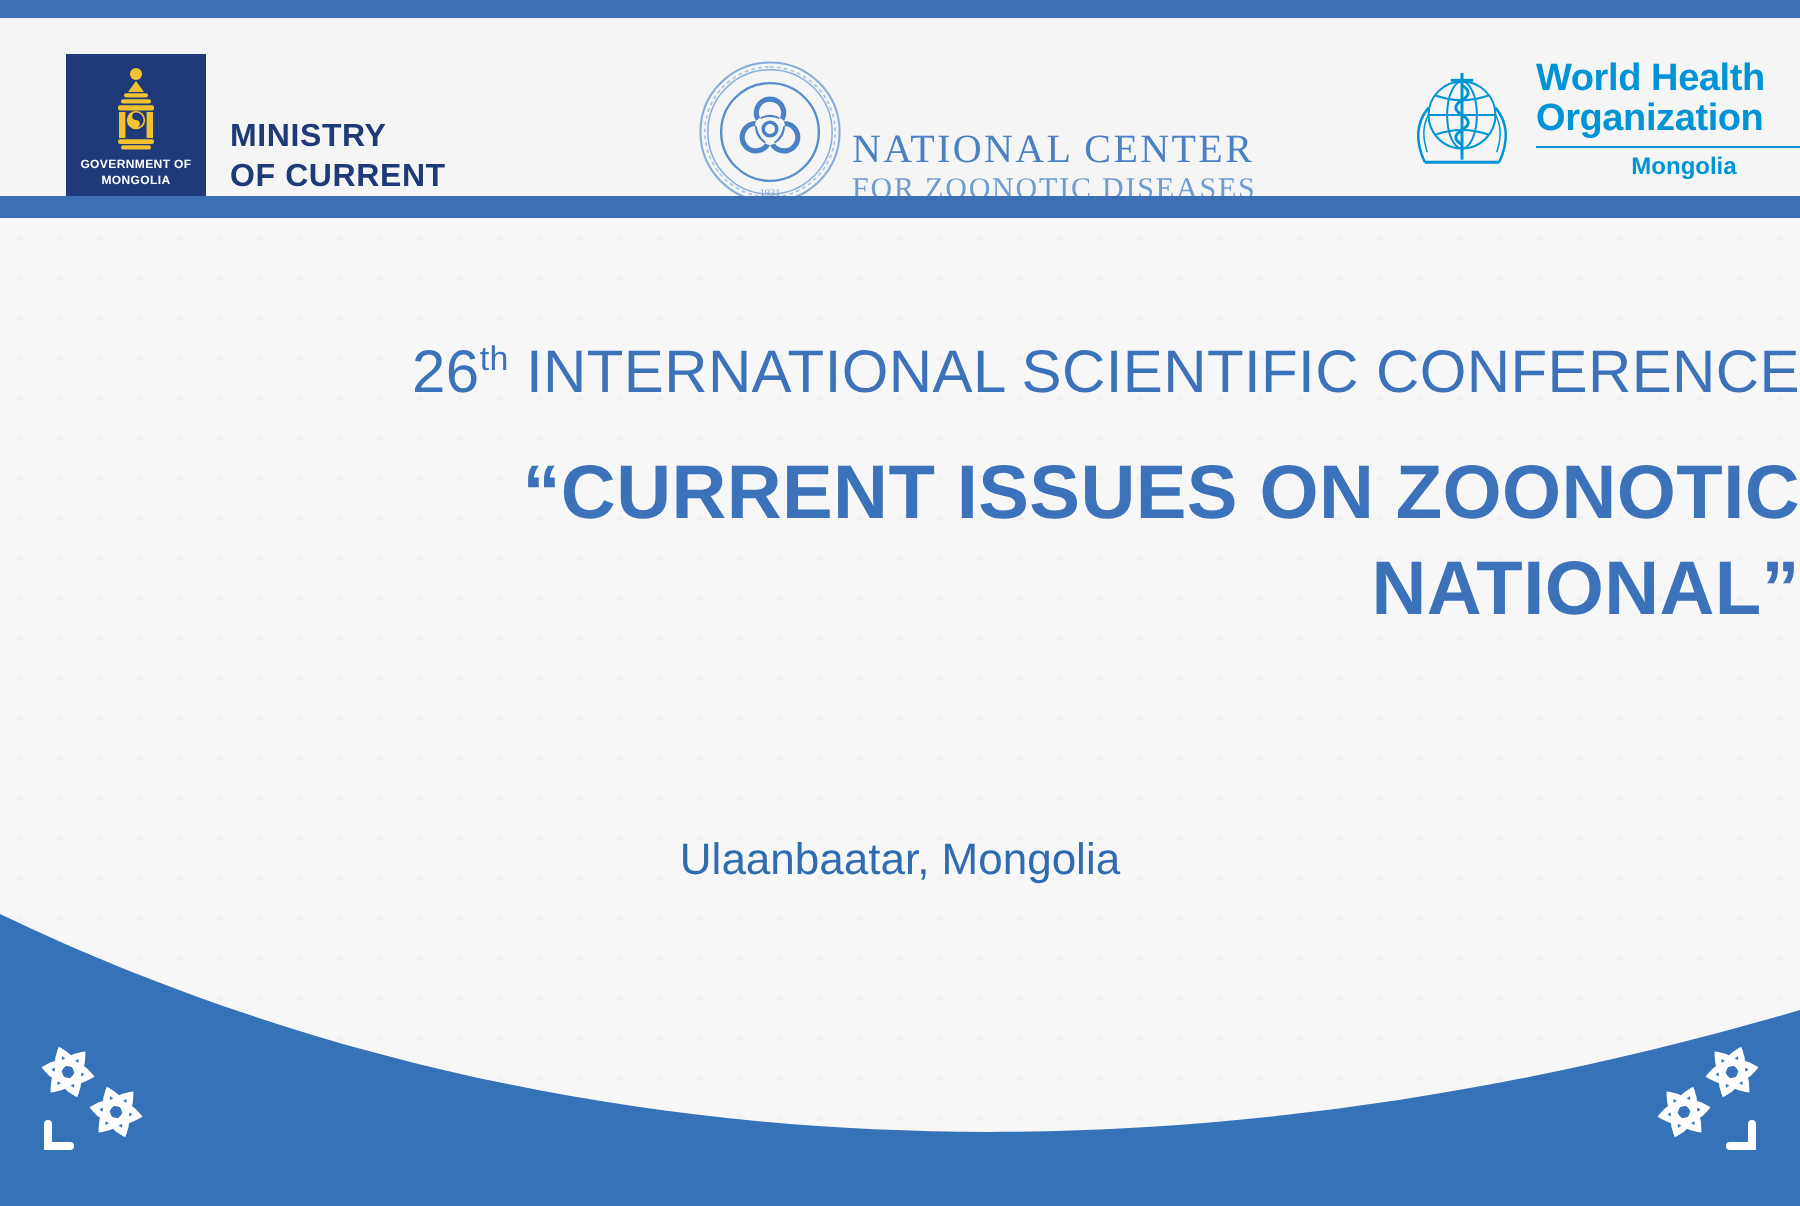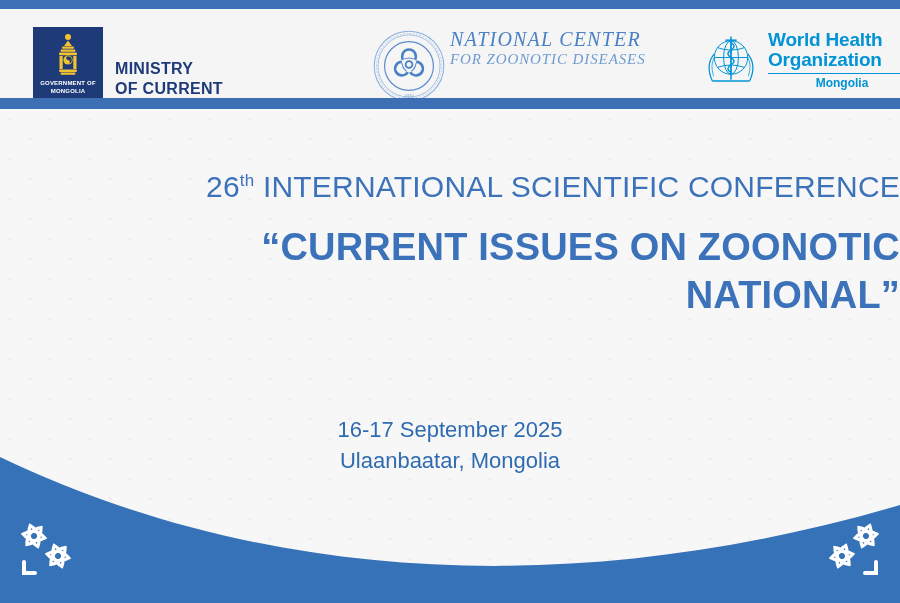--- a/index.html
+++ b/index.html
@@ -43,21 +43,21 @@
   .moh-emblem-txt {
     position:absolute; left:0; right:0; bottom:4px;
     text-align:center; color:#ffffff;
     font-size:6px; font-weight:bold; line-height:8px; letter-spacing:.2px;
   }
   .moh-name {
     margin-left:12px; color:#1e3a78;
     font-size:16px; font-weight:bold; line-height:20px; letter-spacing:.3px;
   }
 
-  .logo-ncz { position:absolute; left:372px; top:20px; display:flex; align-items:flex-start;font-style:italic; }
+  .logo-ncz { position:absolute; left:348px; top:20px; display:flex; align-items:flex-end; }
   .ncz-seal { width:74px; height:74px; flex:none; }
   .ncz-name { margin-left:4px; color:#4a81c4; line-height:1; }
   .ncz-name .l1 {
     font-family:"Liberation Serif", serif;
     font-size:20px; letter-spacing:1.2px; display:block;
   }
   .ncz-name .l2 {
     font-family:"Liberation Serif", serif;
     font-size:15px; letter-spacing:.9px; display:block; margin-top:3px;
     color:#6f9bd0;
@@ -225,21 +225,20 @@
 
     <div class="titleblock">
       <div class="kicker"><span>26</span><sup>th</sup><span> INTERNATIONAL SCIENTIFIC CONFERENCE</span></div>
       <div class="maintitle">
         <span>“CURRENT ISSUES ON ZOONOTIC</span><br>
         <span>NATIONAL”</span>
       </div>
     </div>
 
     <div class="meta">
-      <div>16-17 September 2025</div>
       <div>Ulaanbaatar, Mongolia</div>
     </div>
 
     <svg class="wave" viewBox="0 0 900 160" preserveAspectRatio="none">
       <path d="M0 30 C 250 150, 560 178, 900 92 L900 160 L0 160 Z" fill="#dedbd4"></path>
       <path d="M0 14 C 250 134, 560 162, 900 62 L900 160 L0 160 Z" fill="#3672b8"></path>
     </svg>
 
     <svg class="ornament orn-left" viewBox="0 0 72 62">
       <g fill="none" stroke="#ffffff" stroke-width="3.2" stroke-linecap="round">

